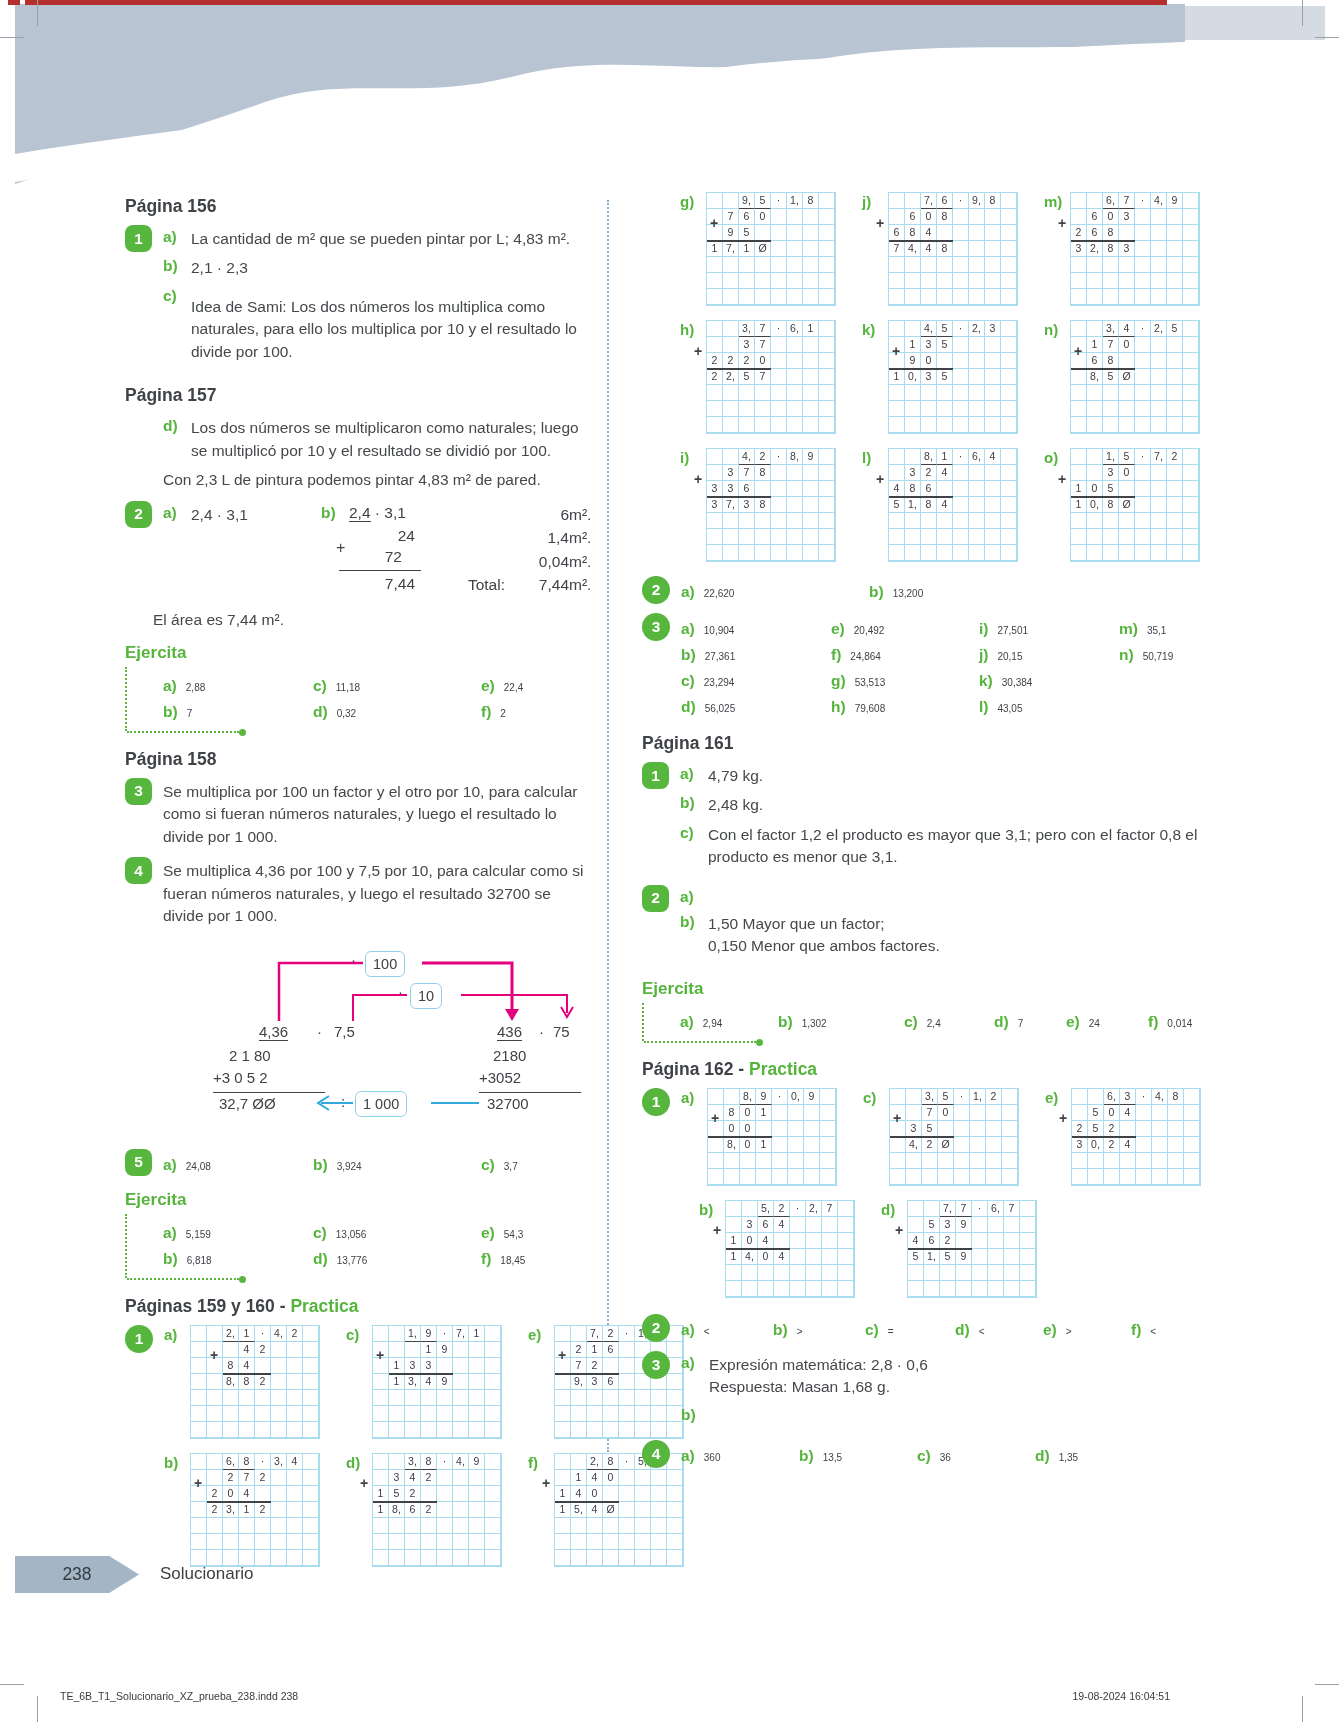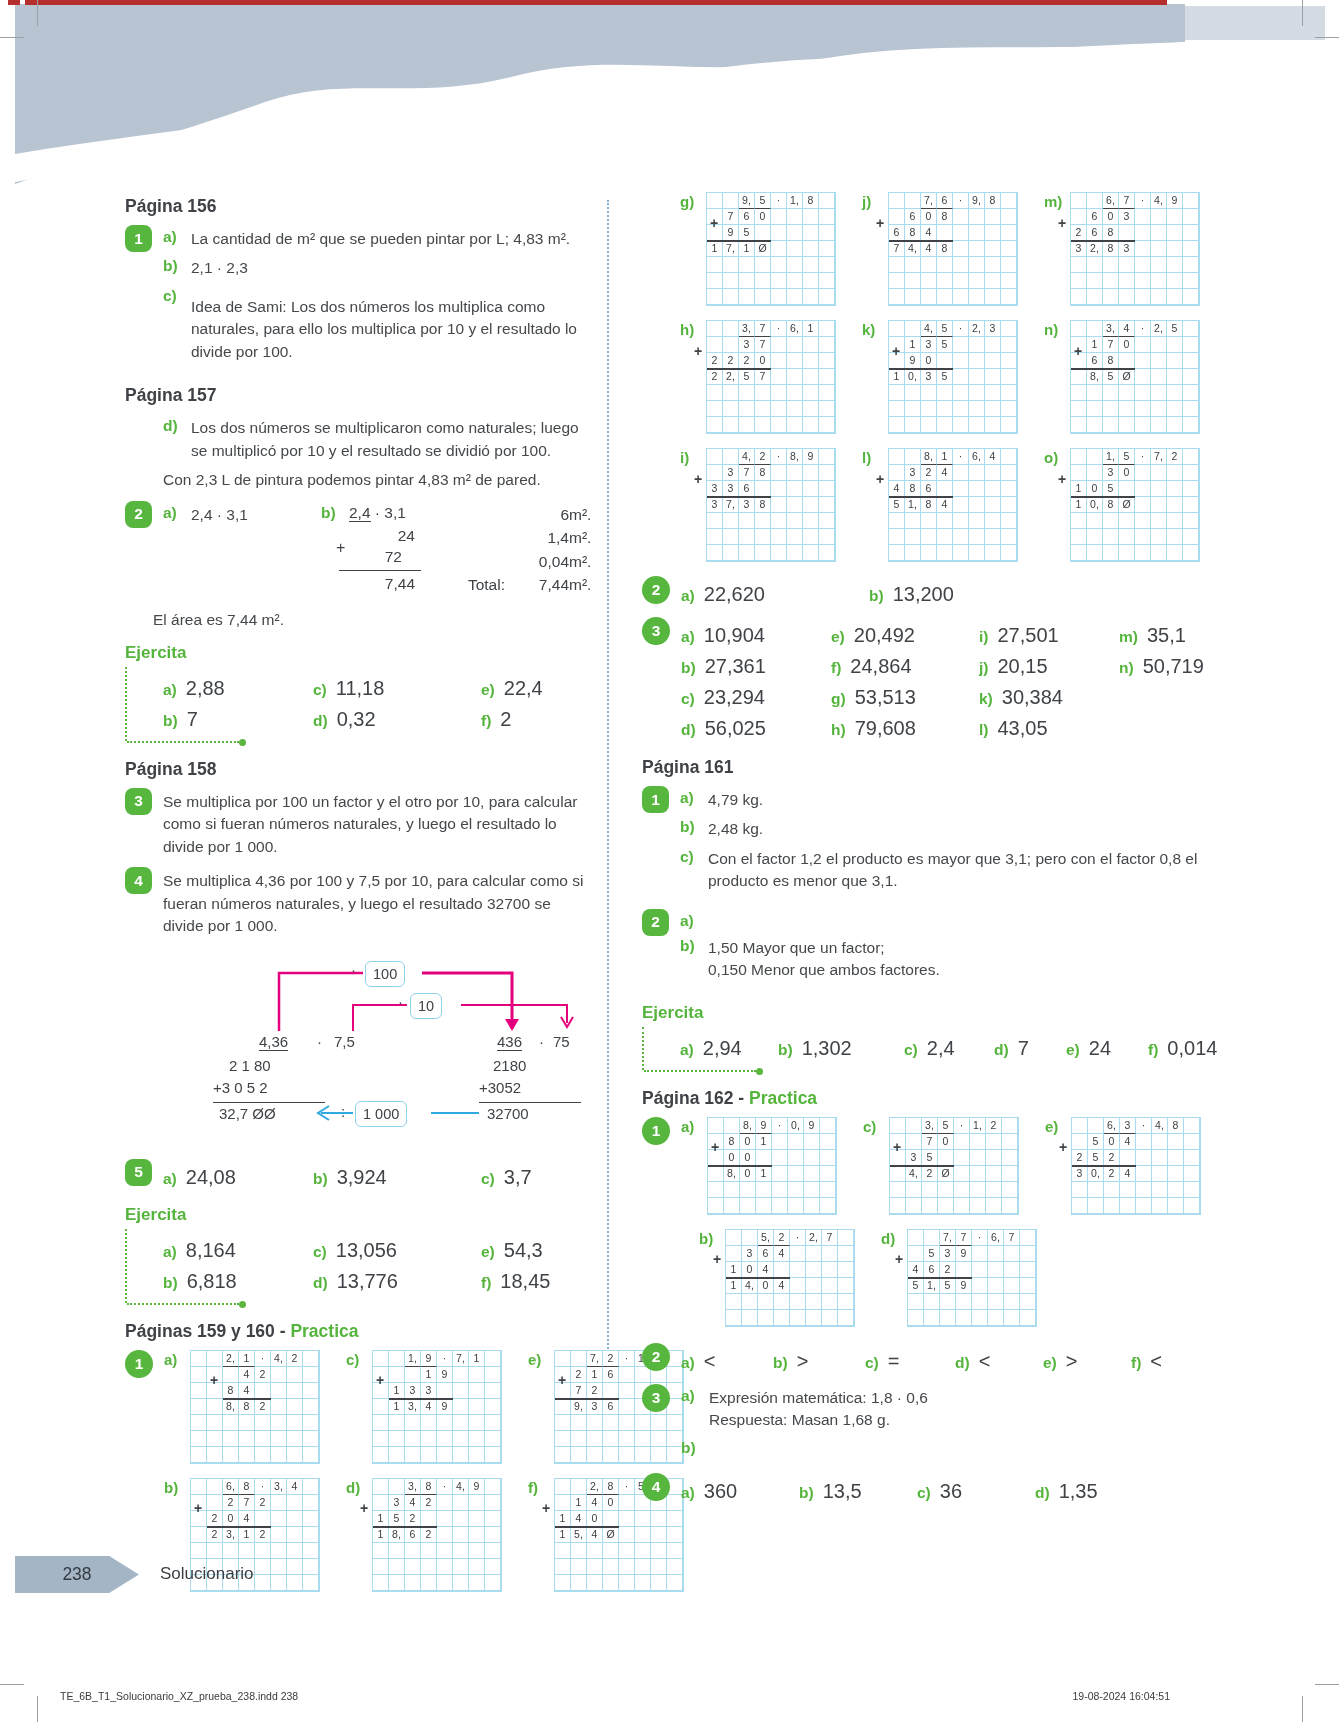--- a/index.html
+++ b/index.html
@@ -24,21 +24,21 @@
   .ci{border-radius:50%;width:28px;height:28px;}
   .content{flex:1;min-width:0;padding-top:3px;}
   .sub{display:flex;margin-bottom:7px;}
   .lbl{color:#55b43c;font-weight:bold;flex:none;width:28px;font-size:15.5px;}
   .txt{color:#45484b;font-size:15.5px;line-height:1.45;}
   .para{margin-top:9px;}
   
   .ans-grid{display:grid;row-gap:8px;margin:4px 0 2px;}
   .ans-cell{display:flex;align-items:baseline;}
   .glbl{color:#55b43c;font-weight:bold;margin-right:9px;font-size:15.5px;flex:none;}
-  .aval{color:#3f4347;font-size:20px;}
+  .aval{color:#3f4347;font-size:10px;}
   
   .ej-title{color:#55b43c;font-weight:bold;font-size:17px;margin:14px 0 4px;}
   .ej-body{position:relative;border-left:2px dotted #5cb53e;padding:6px 0 8px 36px;margin-bottom:18px;}
   .ej-body::after{content:"";position:absolute;left:0;bottom:-2px;width:112px;border-bottom:2px dotted #5cb53e;}
   .ej-dot{position:absolute;left:112px;bottom:-5px;width:7px;height:7px;border-radius:50%;background:#5cb53e;}
   
   .multwrap{display:flex;gap:34px;}
   .mult{width:72px;position:relative;font-size:15.5px;color:#3f4347;}
   .m-top{white-space:pre;margin-bottom:3px;}
   .uline{border-bottom:1.5px solid #3f4347;}
@@ -278,21 +278,21 @@
             <span class="aval">3,7</span>
           </div>
         </div>
     </div>
 
     <div class="ej-title">Ejercita</div>
     <div class="ej-body">
       <div class="ans-grid" style="grid-template-columns: 150px 168px 1fr;">
           <div class="ans-cell">
             <span class="glbl">a)</span>
-            <span class="aval">8,164</span>
+            <span class="aval">5,159</span>
           </div>
           <div class="ans-cell">
             <span class="glbl">c)</span>
             <span class="aval">13,056</span>
           </div>
           <div class="ans-cell">
             <span class="glbl">e)</span>
             <span class="aval">54,3</span>
           </div>
           <div class="ans-cell">
@@ -1741,21 +1741,21 @@
           </div>
         </div>
     </div>
 
     <div class="item">
       <span class="badge ci">3</span>
       <div class="content">
         <div class="sub">
           <span class="lbl">a)</span>
           <div class="txt">
-              <div>Expresión matemática: 1,8 · 0,6</div>
+              <div>Expresión matemática: 2,8 · 0,6</div>
               <div>Respuesta: Masan 1,68 g.</div>
             </div>
         </div>
         <div class="sub">
           <span class="lbl">b)</span>
         </div>
       </div>
     </div>
 
     <div class="item" style="align-items:flex-start">

